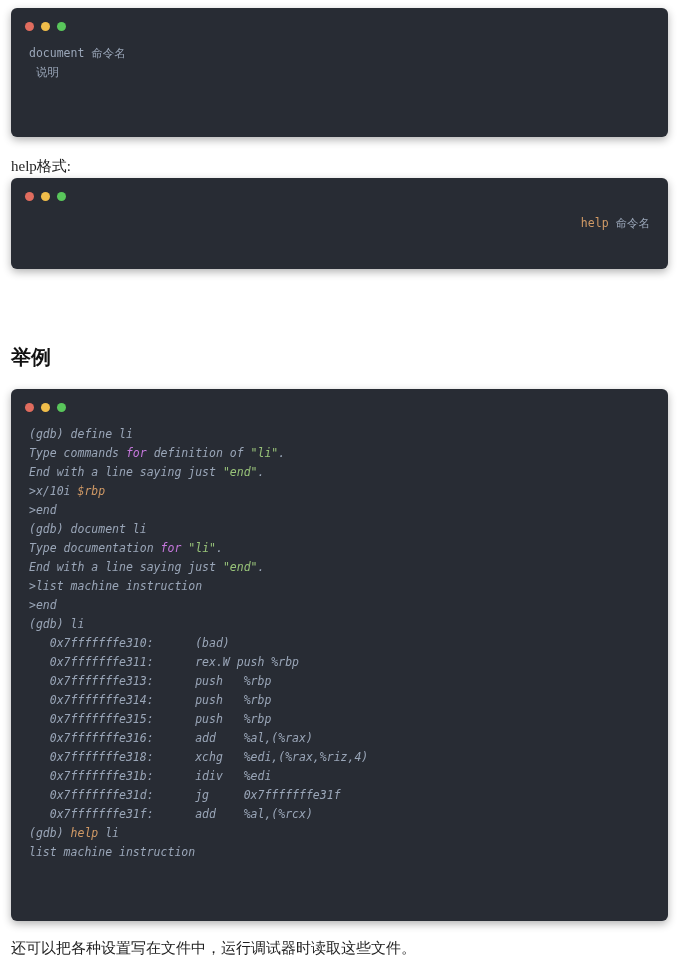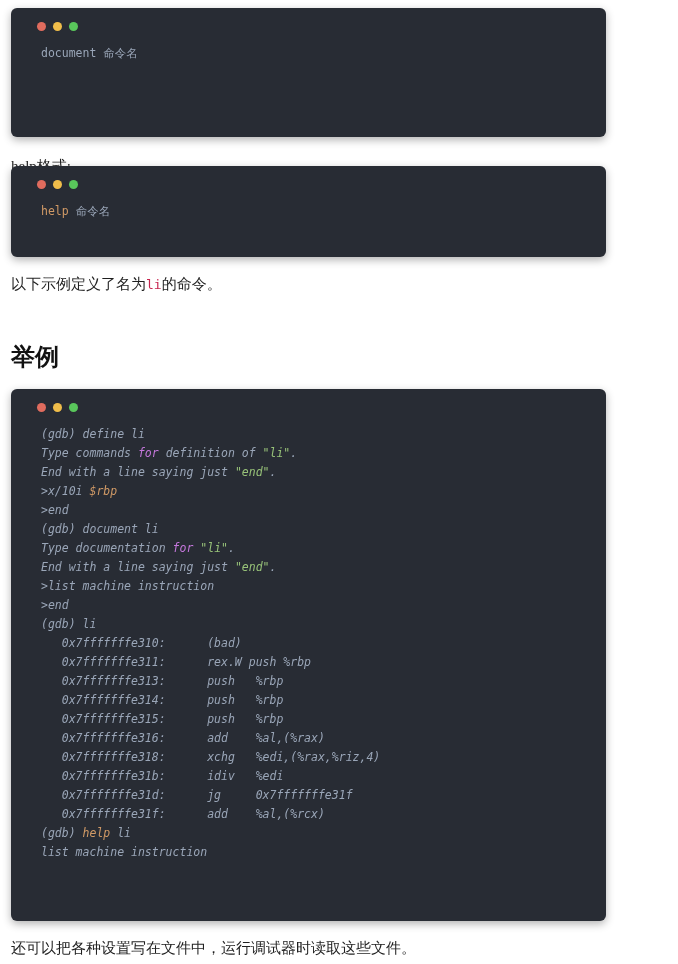--- a/index.html
+++ b/index.html
@@ -19,27 +19,26 @@
     position: relative;
     width: 678px;
     height: 964px;
     box-sizing: border-box;
   }
 
   
   .code-window {
     position: absolute;
     left: 11px;
-    width: 595px;
+    width: 657px;
     background: #282c34;
     border-radius: 6px;
     box-shadow: 0 3px 9px rgba(0,0,0,0.30);
     box-sizing: border-box;
     overflow: hidden;
-    padding-left: 12px;
   }
   .titlebar {
     height: 26px;
     padding: 10px 0 0 14px;
     box-sizing: border-box;
     display: flex;
     align-items: center;
   }
   .dot {
     width: 9px;
@@ -82,52 +81,51 @@
   .para .inline-code {
     font-family: "DejaVu Sans Mono", "Liberation Mono", monospace;
     font-size: 13px;
     color: #c7254e;
   }
   .heading {
     position: absolute;
     left: 11px;
     font-family: "Liberation Sans", "DejaVu Sans", sans-serif;
     font-weight: bold;
-    font-size: 24px;
+    font-size: 20px;
     line-height: 26px;
     color: #111111;
     white-space: pre;
   }
 </style>
 </head>
 <body>
 
 <div class="page">
 
   <div class="code-window" style="top:8px;">
     <div class="titlebar">
       <span class="dot red"></span>
       <span class="dot yellow"></span>
       <span class="dot green"></span>
     </div>
-    <div class="code-body" style="height:79px;"><span class="ln"><span class="t-plain">document </span><span class="t-plain">命令名</span></span></div>
+    <div class="code-body" style="height:79px;"><span class="ln"><span class="t-plain">document </span><span class="t-plain">命令名</span></span><span class="ln"><span class="t-plain"> 说明</span></span></div>
   </div>
 
   <div class="para" style="top:154px;">help格式:</div>
 
-  <div class="code-window" style="top:166px;">
+  <div class="code-window" style="top:178px;text-align:right;">
     <div class="titlebar">
       <span class="dot red"></span>
       <span class="dot yellow"></span>
       <span class="dot green"></span>
     </div>
     <div class="code-body" style="height:41px;"><span class="ln"><span class="t-var">help</span><span class="t-plain"> 命令名</span></span></div>
   </div>
 
-  <div class="para" style="top:272px;"><span>以下示例定义了名为</span><span class="inline-code">li</span><span>的命令。</span></div>
 
   <div class="heading" style="top:344px;">举例</div>
 
   <div class="code-window" style="top:389px;font-style:italic;">
     <div class="titlebar">
       <span class="dot red"></span>
       <span class="dot yellow"></span>
       <span class="dot green"></span>
     </div>
     <div class="code-body" style="height:482px;"><span class="ln"><span class="t-plain">(gdb) define li</span></span><span class="ln"><span class="t-plain">Type commands </span><span class="t-kw">for</span><span class="t-plain"> definition of </span><span class="t-str">"li"</span><span class="t-plain">.</span></span><span class="ln"><span class="t-plain">End with a line saying just </span><span class="t-str">"end"</span><span class="t-plain">.</span></span><span class="ln"><span class="t-plain">&gt;x/10i </span><span class="t-var">$rbp</span></span><span class="ln"><span class="t-plain">&gt;end</span></span><span class="ln"><span class="t-plain">(gdb) document li</span></span><span class="ln"><span class="t-plain">Type documentation </span><span class="t-kw">for</span><span class="t-plain"> </span><span class="t-str">"li"</span><span class="t-plain">.</span></span><span class="ln"><span class="t-plain">End with a line saying just </span><span class="t-str">"end"</span><span class="t-plain">.</span></span><span class="ln"><span class="t-plain">&gt;list machine instruction</span></span><span class="ln"><span class="t-plain">&gt;end</span></span><span class="ln"><span class="t-plain">(gdb) li</span></span><span class="ln"><span class="t-plain">   0x7fffffffe310:      (bad)</span></span><span class="ln"><span class="t-plain">   0x7fffffffe311:      rex.W push %rbp</span></span><span class="ln"><span class="t-plain">   0x7fffffffe313:      push   %rbp</span></span><span class="ln"><span class="t-plain">   0x7fffffffe314:      push   %rbp</span></span><span class="ln"><span class="t-plain">   0x7fffffffe315:      push   %rbp</span></span><span class="ln"><span class="t-plain">   0x7fffffffe316:      add    %al,(%rax)</span></span><span class="ln"><span class="t-plain">   0x7fffffffe318:      xchg   %edi,(%rax,%riz,4)</span></span><span class="ln"><span class="t-plain">   0x7fffffffe31b:      idiv   %edi</span></span><span class="ln"><span class="t-plain">   0x7fffffffe31d:      jg     0x7fffffffe31f</span></span><span class="ln"><span class="t-plain">   0x7fffffffe31f:      add    %al,(%rcx)</span></span><span class="ln"><span class="t-plain">(gdb) </span><span class="t-var">help</span><span class="t-plain"> li</span></span><span class="ln"><span class="t-plain">list machine instruction</span></span></div>

